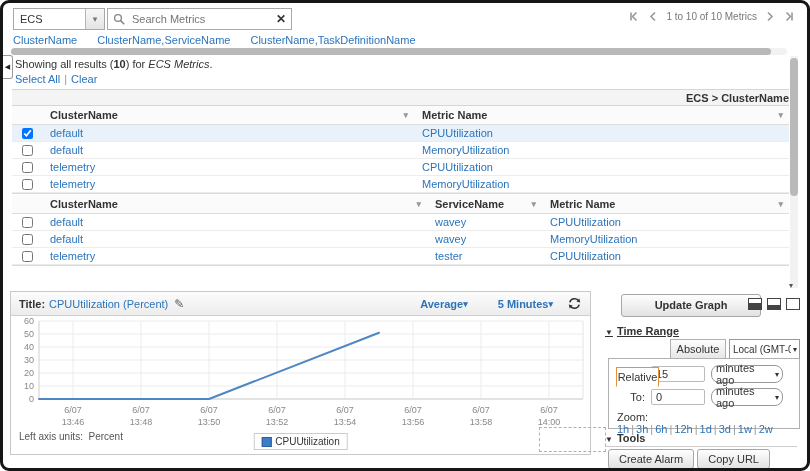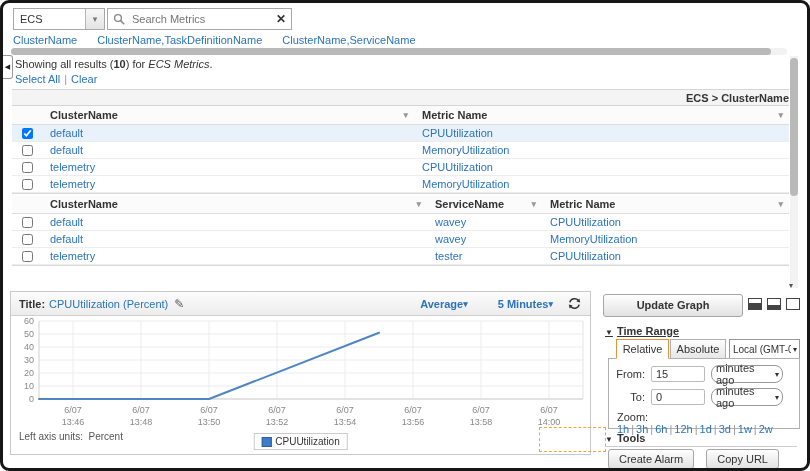--- a/index.html
+++ b/index.html
@@ -67,45 +67,45 @@
   .refresh { margin-left:14px; cursor:pointer; display:flex; align-items:center; }
   #chart { position:absolute; left:2px; top:25px; width:576px; height:112px; }
   .axis-note { position:absolute; left:8px; top:139px; font-size:10px; color:#555; }
   .legend { position:absolute; left:50%; transform:translateX(-50%); top:141px; border:1px solid #ccc; background:#fff; padding:2px 7px; display:flex; align-items:center; gap:4px; font-size:10px; }
   .legend .sw { width:10px; height:10px; border:1px solid #2c5f9e; }
   .resize-marquee { position:absolute; left:536px; top:424px; width:67px; height:25px; border:1px dashed #f2a63a; cursor:nwse-resize; }
 
   
   .side-panel { position:absolute; left:598px; top:288px; width:202px; height:180px; }
   .btn { border:1px solid #a6a6a6; border-radius:3px; background:linear-gradient(#fefefe,#e2e2e2); color:#333; text-align:center; cursor:pointer; }
-  .update-btn { position:absolute; left:2px; top:3px; width:140px; height:23px; line-height:21px; font-weight:bold; }
+  .update-btn { position:absolute; left:20px; top:3px; width:140px; height:23px; line-height:21px; font-weight:bold; }
   .size-icons { position:absolute; right:3px; top:7px; display:flex; gap:5px; }
   .size-icon { width:14px; height:12px; border:1px solid #444; position:relative; cursor:pointer; background:#fff; }
   .size-icon .fill { position:absolute; left:0; right:0; bottom:0; background:#444; }
   .sec-title { position:absolute; left:4px; font-weight:bold; color:#333; cursor:pointer; }
   .sec-title .tri { font-size:8px; margin-right:4px; color:#333; }
   .tr-title { top:34px;text-decoration:underline; }
   .tab { position:absolute; top:48px; height:20px; line-height:18px; text-align:center; cursor:pointer; font-size:11px; }
-  .tab.active { left:15px; width:53px; border:1px solid #e8913d; background:#fff; border-bottom:1px solid #fff; z-index:2; }
+  .tab.active { left:15px; width:43px; border:1px solid #e8913d; background:#fff; border-bottom:1px solid #fff; z-index:2;margin-top:28px; }
   .tab.inactive { left:69px; width:56px; border:1px solid #b0b0b0; background:linear-gradient(#fdfdfd,#e6e6e6); }
   .tz-select { position:absolute; left:128px; top:48px; width:71px; height:20px; border:1px solid #999; background:#fff; display:flex; align-items:center; font-size:10px; cursor:pointer; }
   .tz-select .txt { flex:1; padding-left:3px; overflow:hidden; white-space:nowrap; }
   .tz-select .dd-ar { font-size:8px; color:#333; padding:0 2px; }
   .tr-box { position:absolute; left:7px; top:67px; width:192px; height:71px; border:1px solid #b0b0b0; background:#fff;padding-left:8px; }
   .fld-row { position:absolute; left:0; width:100%; height:18px; }
   .fld-row .lbl { position:absolute; left:0; width:36px; text-align:right; line-height:18px; }
   .fld-row input { position:absolute; left:42px; top:1px; width:54px; height:16px; border:1px solid #bbb; border-radius:2px; padding-left:4px; font-family:"Liberation Sans",sans-serif; font-size:11px; color:#333; }
   .unit-select { position:absolute; left:102px; top:0; width:72px; height:18px; border:1px solid #999; border-radius:8px; background:#fff; display:flex; align-items:center; cursor:pointer; }
   .unit-select .txt { flex:1; padding-left:4px; }
   .unit-select .dd-ar { font-size:8px; padding-right:3px; }
   .row-from { top:6px; } .row-to { top:29px; }
   .zoom-row { position:absolute; left:8px; top:52px; }
   .zoom-row .zsep { color:#999; margin:0 2px; }
   .tools-title { top:141px; border-bottom:1px solid #ccc; width:192px; padding-bottom:2px; }
-  .tools-btns { position:absolute; left:7px; top:158px; display:flex; gap:12px; }
+  .tools-btns { position:absolute; left:7px; top:158px; display:flex; gap:3px; }
   .tools-btns .btn { height:20px; line-height:18px; padding:0 10px; }
 
   
   .collapse-handle { position:absolute; left:0; top:52px; width:10px; height:24px; border:1px solid #999; border-left:none; border-radius:0 3px 3px 0; background:#fff; display:flex; align-items:center; justify-content:center; font-size:7px; color:#222; cursor:pointer; }
 </style>
 </head>
 <body>
 
 <div id="page">
 <div id="frame">
@@ -115,25 +115,50 @@
     <span class="arrow-box">▾</span>
   </div>
   <div class="search-box">
     <svg width="13" height="13" viewBox="0 0 13 13">
       <circle cx="5" cy="5" r="3.4" fill="none" stroke="#8a8a8a" stroke-width="1.4"></circle>
       <line x1="7.6" y1="7.6" x2="11.2" y2="11.2" stroke="#8a8a8a" stroke-width="1.6"></line>
     </svg>
     <input type="text" placeholder="Search Metrics" style="">
     <span class="clear-x">✕</span>
   </div>
+  <div class="pagination">
+    <span class="pg-icon">
+      <svg width="11" height="11" viewBox="0 0 11 11">
+            <path d="M3 1.5v8" stroke="#999" stroke-width="1.6" fill="none"></path>
+            <path d="M8.5 1.5 L4.5 5.5 L8.5 9.5" stroke="#999" stroke-width="1.6" fill="none"></path>
+          </svg>
+    </span>
+    <span class="pg-icon">
+      <svg width="9" height="11" viewBox="0 0 9 11">
+            <path d="M7 1.5 L3 5.5 L7 9.5" stroke="#999" stroke-width="1.6" fill="none"></path>
+          </svg>
+    </span>
+    <span>1 to 10 of 10 Metrics</span>
+    <span class="pg-icon">
+      <svg width="9" height="11" viewBox="0 0 9 11">
+            <path d="M2 1.5 L6 5.5 L2 9.5" stroke="#999" stroke-width="1.6" fill="none"></path>
+          </svg>
+    </span>
+    <span class="pg-icon">
+      <svg width="11" height="11" viewBox="0 0 11 11">
+            <path d="M2.5 1.5 L6.5 5.5 L2.5 9.5" stroke="#999" stroke-width="1.6" fill="none"></path>
+            <path d="M8 1.5v8" stroke="#999" stroke-width="1.6" fill="none"></path>
+          </svg>
+    </span>
+  </div>
 
   <div class="dim-tabs">
     <a class="lnk">ClusterName</a>
+    <a class="lnk">ClusterName,ServiceName</a>
     <a class="lnk">ClusterName,TaskDefinitionName</a>
-    <a class="lnk">ClusterName,ServiceName</a>
   </div>
 
   <div class="hscrollbar">
         <div class="thumb"></div>
       </div>
 
   <div class="showing">
     <span>Showing all results (</span><span class="cnt">10</span><span>) for </span><span class="scope">ECS Metrics</span><span>.</span>
   </div>
   <div class="selectbar">

